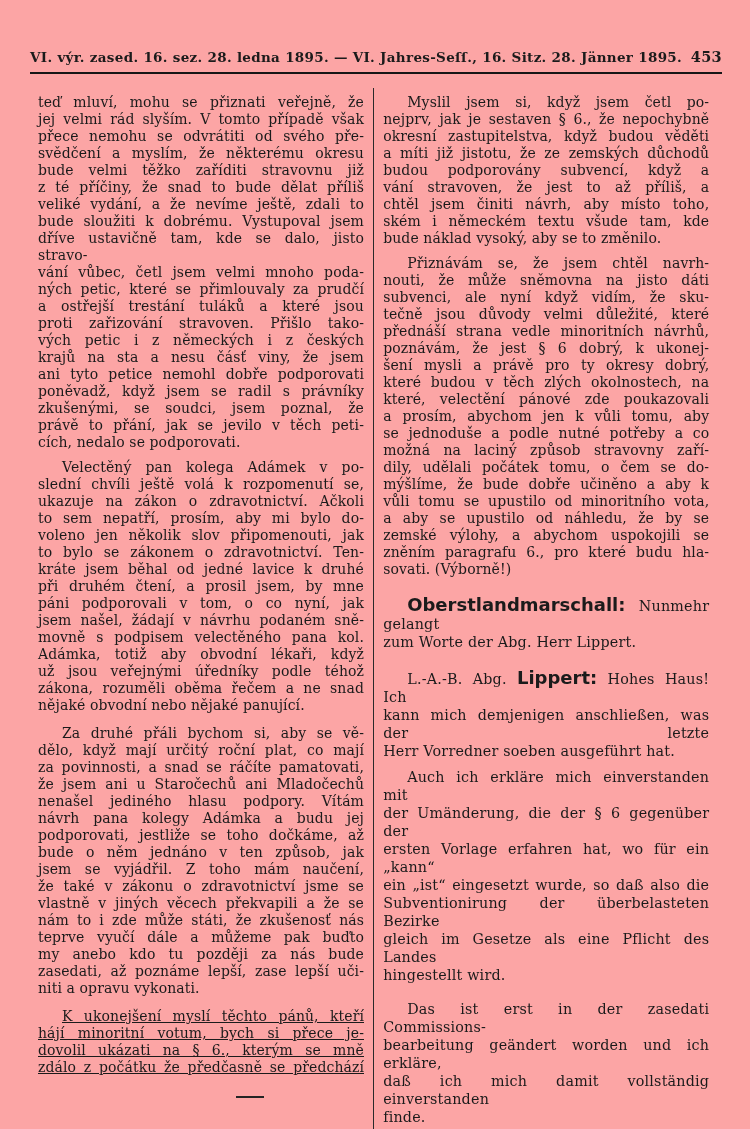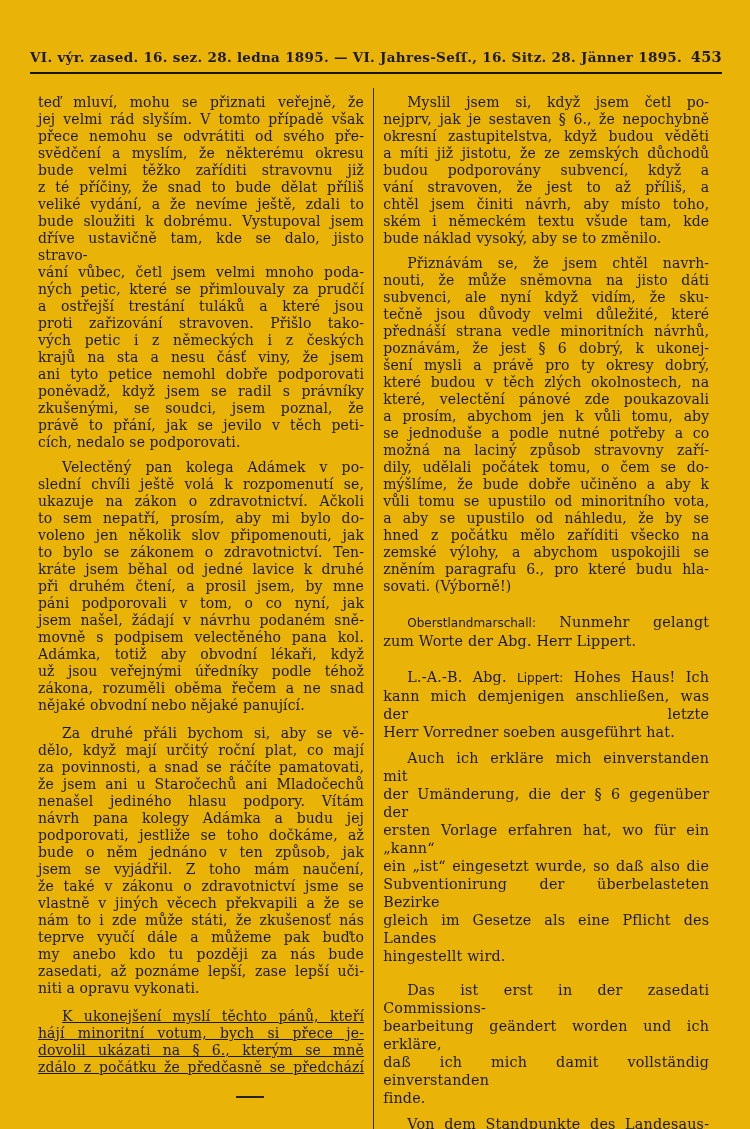--- a/index.html
+++ b/index.html
@@ -1,19 +1,19 @@
 <!DOCTYPE html>
 <html><head>
 <meta charset="utf-8">
 <style>
   html,body{margin:0;padding:0;}
   .page{
     position:relative;
     width:750px;height:1129px;
-    background:#eab308;
+    background:#fca5a5;
     color:#1b1b1b;
     font-family:"DejaVu Serif", serif;
     overflow:hidden;
     box-sizing:border-box;
   }
   .header{
     display:flex;
     align-items:baseline;
     margin:48px 28px 0 30px;
     font-weight:bold;
@@ -41,22 +41,22 @@
   .para.cs{font-size:14px;line-height:17px;letter-spacing:0.1px;}
   .para.de{font-size:14.3px;line-height:18px;letter-spacing:0.2px;}
   .line{
     text-align:justify;
     text-align-last:justify;
   }
   .line.last{text-align-last:left;}
   .line.indent{text-indent:24px;}
   .bold-sans{
     font-family:"DejaVu Sans", sans-serif;
-    font-weight:normal;
-    font-size:12px;
+    font-weight:bold;
+    font-size:18px;
     letter-spacing:0;
   }
   .bottom-mark{
     position:absolute;
     left:236px;top:1096px;
     width:28px;height:2px;
     background:#242424;
   }
 </style>
 </head>
@@ -162,21 +162,20 @@
           <div class="line">šení mysli a právě pro ty okresy dobrý,</div>
           <div class="line">které budou v těch zlých okolnostech, na</div>
           <div class="line">které, velectění pánové zde poukazovali</div>
           <div class="line">a prosím, abychom jen k vůli tomu, aby</div>
           <div class="line">se jednoduše a podle nutné potřeby a co</div>
           <div class="line">možná na laciný způsob stravovny zaří-</div>
           <div class="line">dily, udělali počátek tomu, o čem se do-</div>
           <div class="line">mýšlíme, že bude dobře učiněno a aby k</div>
           <div class="line">vůli tomu se upustilo od minoritního vota,</div>
           <div class="line">a aby se upustilo od náhledu, že by se</div>
-          <div class="line">hned z počátku mělo zaříditi všecko na</div>
           <div class="line">zemské výlohy, a abychom uspokojili se</div>
           <div class="line">zněním paragrafu 6., pro které budu hla-</div>
           <div class="line last">sovati. (Výborně!)</div>
         </div>
         <div class="para de" style="margin-top: 18px;">
           <div class="line indent"><span class="bold-sans">Oberstlandmarschall:</span><span> Nunmehr gelangt</span></div>
           <div class="line last">zum Worte der Abg. Herr Lippert.</div>
         </div>
         <div class="para de" style="margin-top: 18px;">
           <div class="line indent"><span>L.-A.-B. Abg. </span><span class="bold-sans">Lippert:</span><span> Hohes Haus! Ich</span></div>

